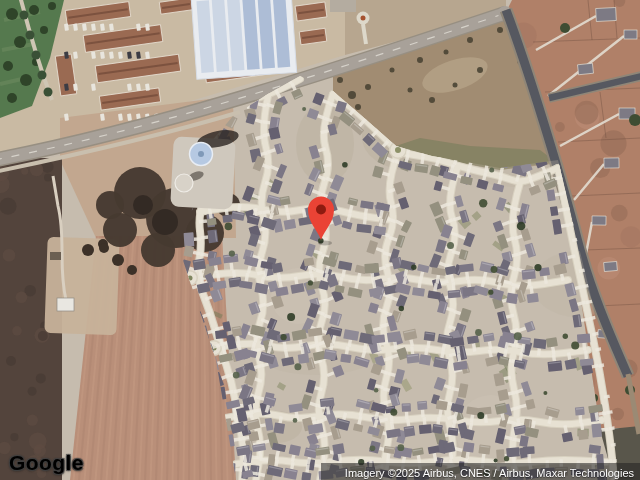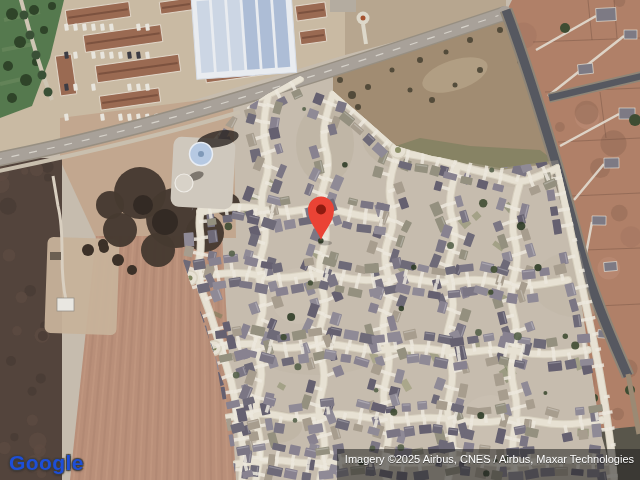--- a/index.html
+++ b/index.html
@@ -1,30 +1,30 @@
 <!DOCTYPE html>
 <html><head>
 <meta charset="utf-8">
 <style>
   html,body{margin:0;padding:0;background:#222;}
   #app{position:relative;width:640px;height:480px;overflow:hidden;font-family:"Liberation Sans",sans-serif;cursor:default;background:#c6bcae;}
   #scene{position:absolute;left:0;top:0;display:block;}
   #marker{position:absolute;width:40px;height:46px;pointer-events:auto;}
   .google-logo{
     position:absolute;left:9px;bottom:5px;
-    color:#1d4ed8;font-size:21px;font-weight:700;letter-spacing:.4px;
+    color:#000000;font-size:21px;font-weight:700;letter-spacing:.4px;
     text-shadow:-1px -1px 1px rgba(64,64,64,.85),1px -1px 1px rgba(64,64,64,.85),
                 -1px 1px 1px rgba(64,64,64,.85),1px 1px 1px rgba(64,64,64,.85),
                 0 1px 3px rgba(0,0,0,.45);
     user-select:none;
   }
   .attribution{
-    position:absolute;right:0;bottom:0;height:31px;line-height:17px;
+    position:absolute;right:0;bottom:0;height:17px;line-height:17px;
     background:rgba(34,34,34,.55);
-    padding:0 6px 0 8px;white-space:nowrap;
+    padding:0 6px 0 24px;white-space:nowrap;
   }
   .attribution span{
     color:#fff;font-size:11px;
     text-shadow:0 1px 1px rgba(0,0,0,.5);
   }
 </style>
 </head>
 <body>
 
 <div id="app">

